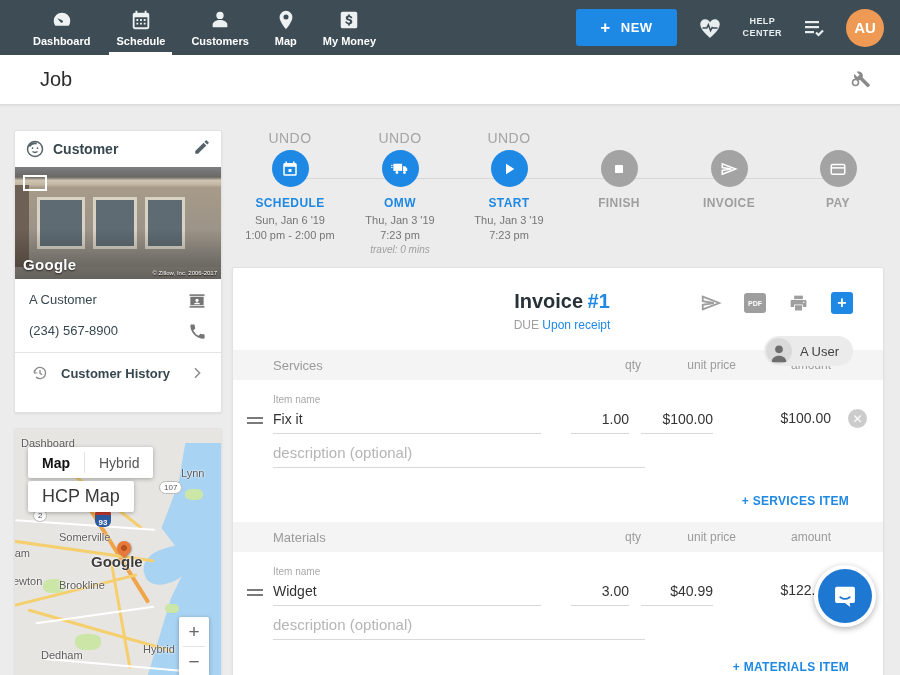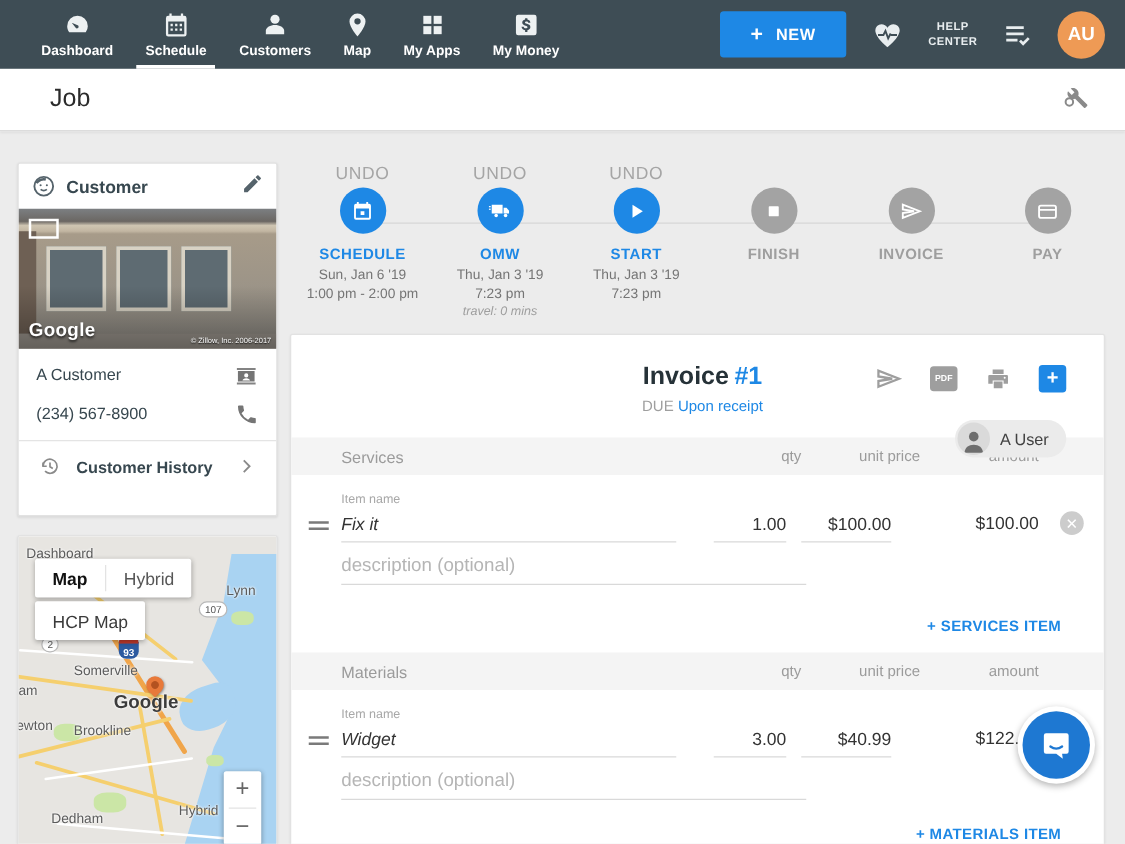--- a/index.html
+++ b/index.html
@@ -69,21 +69,21 @@
   .map-label { position:absolute; font-size:11px; color:#5B5B5B; text-shadow:0 0 2px #fff,0 0 2px #fff; white-space:nowrap; }
   .map-label.big { font-size:15px; font-weight:bold; color:#3C3C3C; }
   .badge-oval { position:absolute; background:#fff; border:1px solid #B9B9B9; border-radius:8px; font-size:8px; color:#555; padding:1px 4px; }
   .i93 { position:absolute; width:16px; height:16px; background:#2C5AA0; border-radius:3px 3px 6px 6px; color:#fff; font-size:8px; font-weight:bold; display:flex; align-items:flex-end; justify-content:center; border-top:4px solid #C0392B; }
   .map-pin { position:absolute; width:14px; height:14px; background:#E8793A; border-radius:50% 50% 50% 0; transform:rotate(-45deg); box-shadow:0 1px 2px rgba(0,0,0,.4); }
   .map-pin::after { content:""; position:absolute; inset:4px; background:#B35220; border-radius:50%; }
   .map-type { position:absolute; left:13px; top:18px; display:flex; background:#fff; box-shadow:0 1px 4px rgba(0,0,0,.3); border-radius:2px; height:31px; }
   .map-type button { border:none; background:none; font-family:inherit; font-size:14px; padding:0 14px; cursor:pointer; color:#565656; }
   .map-type button.sel { font-weight:bold; color:#111; }
   .map-type .sep { width:1px; background:#E3E3E3; margin:5px 0; }
-  .hcp-btn { position:absolute; left:13px; top:52px; height:31px; background:#fff; border:none; box-shadow:0 1px 4px rgba(0,0,0,.3); border-radius:2px; font-family:inherit; font-size:14px; color:#3A3A3A; padding:0 14px; cursor:pointer; }
+  .hcp-btn { position:absolute; left:13px; top:52px; height:31px; background:#fff; border:none; box-shadow:0 1px 4px rgba(0,0,0,.3); border-radius:2px; font-family:inherit; font-size:18px; color:#3A3A3A; padding:0 14px; cursor:pointer; }
   .zoom-ctrl { position:absolute; right:12px; top:188px; width:30px; background:#fff; box-shadow:0 1px 4px rgba(0,0,0,.3); border-radius:2px; display:flex; flex-direction:column; }
   .zoom-ctrl button { border:none; background:none; font-family:inherit; font-size:19px; color:#666; height:29px; cursor:pointer; line-height:1; }
   .zoom-ctrl .sep { height:1px; background:#E3E3E3; margin:0 4px; }
 
   
   .timeline { position:absolute; left:232px; top:130px; width:652px; height:132px; }
   .tline { position:absolute; left:58px; width:548px; top:48px; height:1px; background:#D6D6D6; }
   .tstep { position:absolute; top:0; width:120px; text-align:center; }
   .tundo { height:20px; font-size:14px; color:#A5A5A5; letter-spacing:.5px; cursor:pointer; }
   .tcircle { position:relative; width:37px; height:37px; border-radius:50%; margin:0 auto; display:flex; align-items:center; justify-content:center; color:#fff; cursor:pointer; z-index:2; }
@@ -113,21 +113,21 @@
 
   .sec-bar { margin-top:18px; height:30px; background:#F4F4F4; display:flex; align-items:center; padding:0 16px 0 40px; }
   .sec-bar .sname { flex:1; font-size:13px; color:#9B9B9B; }
   .colhead { font-size:12px; color:#9B9B9B; text-align:right; }
   .col-qty { width:70px; } .col-unit { width:95px; } .col-amt { width:95px; } .col-del { width:36px; }
 
   .item-row { position:relative; padding:14px 16px 0 40px; }
   .item-label { font-size:10px; color:#A8A8A8; margin-bottom:2px; }
   .row-fields { display:flex; align-items:flex-end; }
   .fld { border:none; outline:none; background:transparent; border-bottom:1px solid #D9D9D9; font-family:inherit; font-size:14px; color:#333; padding:4px 0 6px; }
-  .fld-name { flex:1; margin-right:30px;font-style:italic; }
+  .fld-name { flex:1; margin-right:30px; }
   .fld-qty { width:58px; text-align:right; margin-right:12px; }
   .fld-unit { width:72px; text-align:right; margin-right:23px; }
   .amt { width:95px; text-align:right; font-size:14px; color:#333; padding-bottom:8px; }
   .del-x { width:36px; display:flex; justify-content:flex-end; padding-bottom:6px; }
   .del-x .xc { width:19px; height:19px; border-radius:50%; background:#CCCCCC; color:#fff; font-size:12px; display:flex; align-items:center; justify-content:center; cursor:pointer; }
   .drag-handle { position:absolute; left:14px; top:34px; width:16px; cursor:grab; }
   .drag-handle i { display:block; height:2px; background:#7A7A7A; margin:3px 0; }
   .desc-row { padding:6px 16px 0 40px; }
   .fld-desc { width:372px; font-size:15px; color:#9E9E9E; }
   .fld-desc::placeholder { color:#B5B5B5; }
@@ -160,29 +160,20 @@
           <circle cx="12" cy="7" r="4"></circle>
           <path d="M12 12c-4 0-8 2-8 5v3h16v-3c0-3-4-5-8-5z"></path>
         </svg>
       <span class="nav-label">Customers</span>
     </div>
     <div class="nav-item">
       <svg viewBox="0 0 24 24" fill="currentColor">
           <path d="M12 2a7 7 0 0 0-7 7c0 5.2 7 13 7 13s7-7.8 7-13a7 7 0 0 0-7-7zm0 9.5A2.5 2.5 0 1 1 12 6a2.5 2.5 0 0 1 0 5.5z"></path>
         </svg>
       <span class="nav-label">Map</span>
-    </div>
-    <div class="nav-item">
-      <svg viewBox="0 0 24 24" fill="currentColor">
-          <rect x="4" y="4" width="7" height="7"></rect>
-          <rect x="13" y="4" width="7" height="7"></rect>
-          <rect x="4" y="13" width="7" height="7"></rect>
-          <rect x="13" y="13" width="7" height="7"></rect>
-        </svg>
-      <span class="nav-label">My Apps</span>
     </div>
     <div class="nav-item">
       <svg viewBox="0 0 24 24" fill="currentColor">
           <path d="M5 3h14a2 2 0 0 1 2 2v14a2 2 0 0 1-2 2H5a2 2 0 0 1-2-2V5a2 2 0 0 1 2-2zm8 3h-2v1.2c-1.5.3-2.5 1.3-2.5 2.7 0 1.7 1.4 2.3 2.9 2.7 1.4.4 1.7.7 1.7 1.3 0 .7-.7 1-1.5 1-1 0-1.7-.4-1.8-1.3H7.9c.1 1.6 1.2 2.6 3.1 2.9V18h2v-1.4c1.6-.3 2.6-1.3 2.6-2.8 0-1.9-1.6-2.4-3-2.8-1.3-.4-1.7-.6-1.7-1.2 0-.5.5-.9 1.3-.9.9 0 1.4.4 1.5 1.1h1.9c-.1-1.5-1-2.4-2.6-2.7V6z"></path>
         </svg>
       <span class="nav-label">My Money</span>
     </div>
   </div>
   <div class="nav-right">
     <button class="new-btn">

